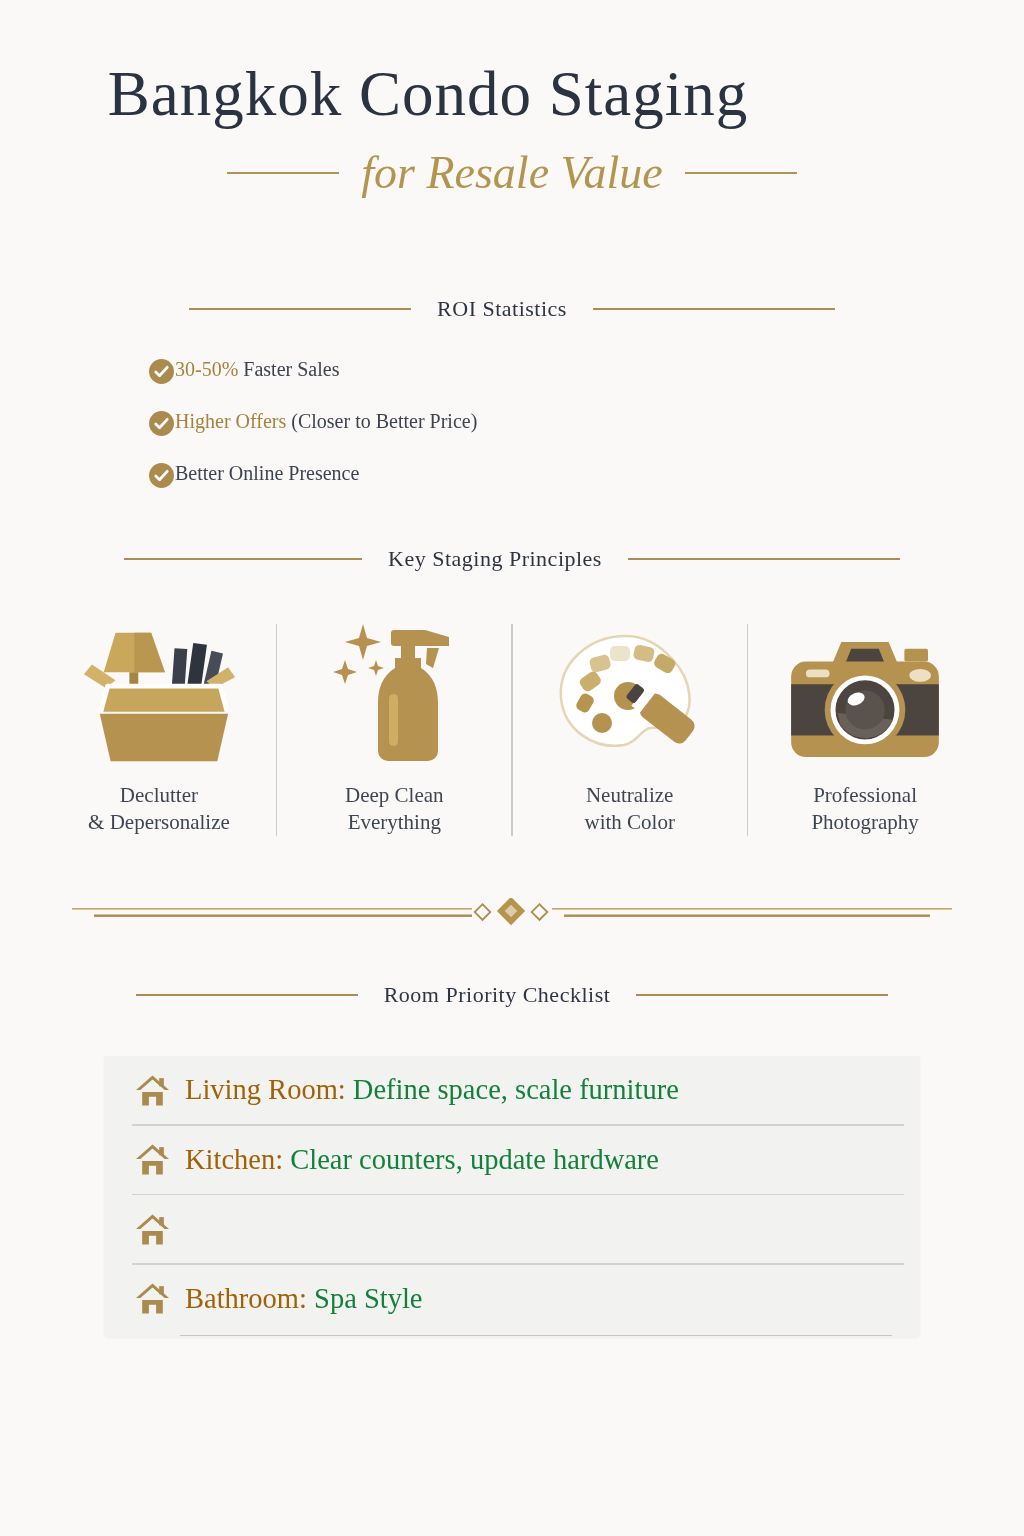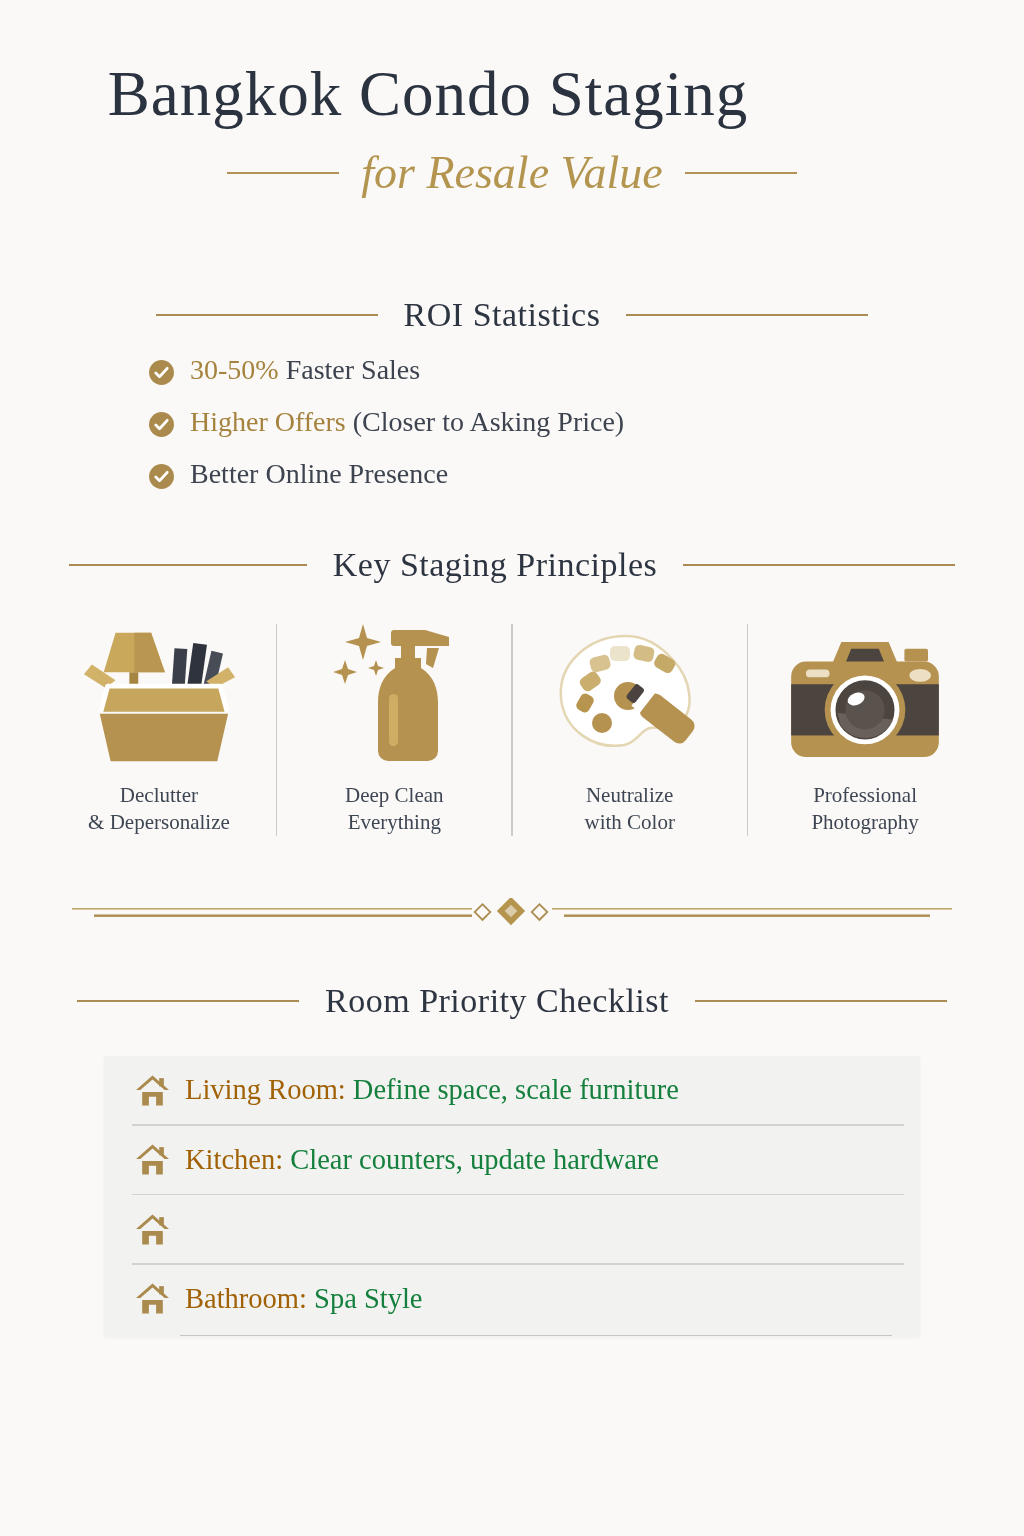--- a/index.html
+++ b/index.html
@@ -28,31 +28,31 @@
     font-style:italic; font-size:46px; color:#b3954f; font-weight:400;
   }
   .gold-line { height:2px; background:#b09355; }
 
   
   .heading-row {
     left:0; width:1024px;
     display:flex; justify-content:center; align-items:center; gap:26px;
   }
   .section-heading {
-    font-size:34px; color:#2e3542; font-weight:500; letter-spacing:0.5px;
+    font-size:22px; color:#2e3542; font-weight:500; letter-spacing:0.5px;
     white-space:nowrap;
   }
   .h-line { height:2px; background:#ab8d53; }
 
   
   .roi-list { top:358px; left:148px; }
   .roi-item {
-    display:flex; align-items:flex-end; gap:15px;
+    display:flex; align-items:flex-start; 
     height:28px; margin-bottom:24px;
-    font-size:28px; color:#3d4450;
+    font-size:20px; color:#3d4450;
   }
   .roi-item .check-icon { flex:0 0 auto; display:flex; }
   .gold-text { color:#a5833e; }
 
   
   .principles {
     top:612px; left:42px; width:940px;
     display:flex; align-items:stretch;
   }
   .principle-col {
@@ -120,21 +120,21 @@
     </span>
     <span><span class="gold-text">30-50%</span><span> Faster Sales</span></span>
   </div>
   <div class="roi-item">
     <span class="check-icon">
       <svg width="27" height="27" viewBox="0 0 26 26">
           <circle cx="13" cy="13" r="12" fill="#ab8a4e"></circle>
           <path d="M7.5 13.5 l3.6 3.6 L18.5 9" stroke="#fff" stroke-width="2.7" fill="none" stroke-linecap="round" stroke-linejoin="round"></path>
         </svg>
     </span>
-    <span><span class="gold-text">Higher Offers</span><span> (Closer to Asking Price)</span></span>
+    <span><span class="gold-text">Higher Offers</span><span> (Closer to Better Price)</span></span>
   </div>
   <div class="roi-item">
     <span class="check-icon">
       <svg width="27" height="27" viewBox="0 0 26 26">
           <circle cx="13" cy="13" r="12" fill="#ab8a4e"></circle>
           <path d="M7.5 13.5 l3.6 3.6 L18.5 9" stroke="#fff" stroke-width="2.7" fill="none" stroke-linecap="round" stroke-linejoin="round"></path>
         </svg>
     </span>
     <span><span class="gold-text"></span><span>Better Online Presence</span></span>
   </div>

